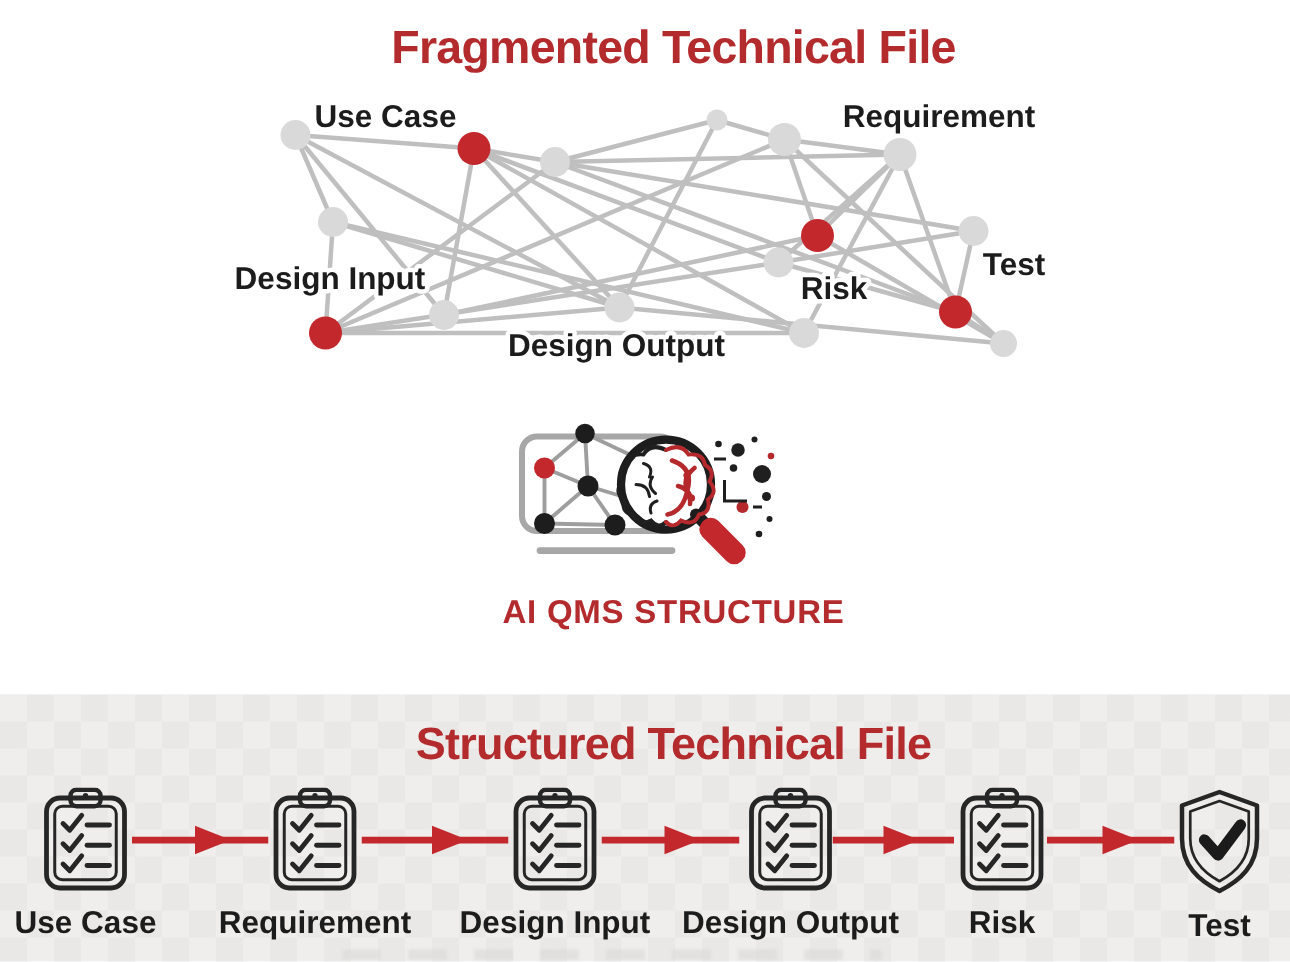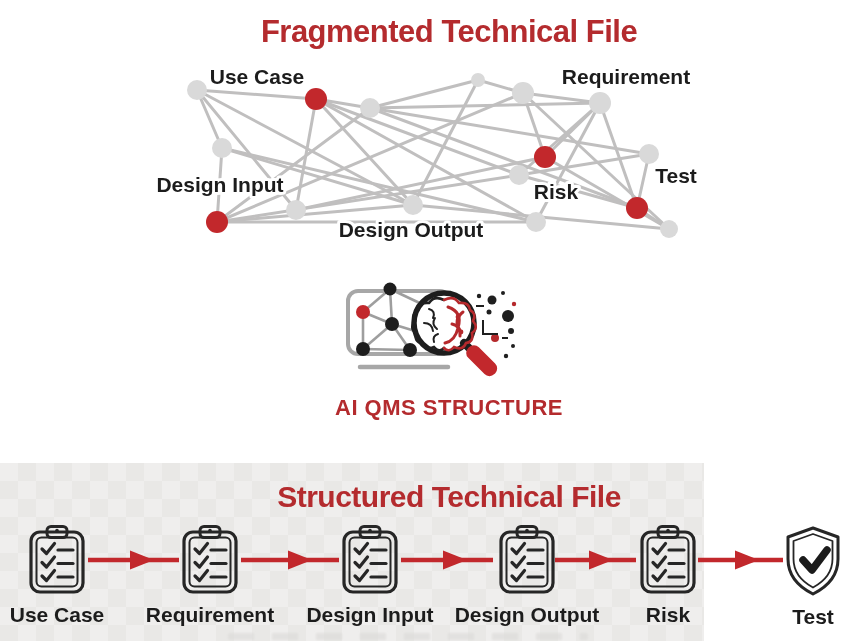--- a/index.html
+++ b/index.html
@@ -21,21 +21,21 @@
   #network-svg{position:absolute;left:0;top:0;width:860px;height:262px;pointer-events:none;}
   #network-svg text{
     font-family:"Liberation Sans","DejaVu Sans",sans-serif;
     font-weight:bold;font-size:21px;fill:#1c1c1c;
     paint-order:stroke;stroke:#ffffff;stroke-width:6px;stroke-linejoin:round;
     text-anchor:middle;
   }
   #qms-icon-svg{position:absolute;left:330px;top:276px;width:210px;height:108px;}
   
   .panel{
-    position:absolute;left:0;top:463px;width:704px;height:178px;
+    position:absolute;left:0;top:463px;width:860px;height:178px;
     background-color:#efeeed;
     background-image:
       linear-gradient(45deg,#e9e8e6 25%,transparent 25%,transparent 75%,#e9e8e6 75%),
       linear-gradient(45deg,#e9e8e6 25%,transparent 25%,transparent 75%,#e9e8e6 75%);
     background-size:36px 36px;background-position:0 0,18px 18px;text-decoration:underline;
   }
   #structured-title{top:17px;}
   .panel .title-red{font-size:30px;line-height:34px;}
   .step{position:absolute;top:62px;width:160px;text-align:center;}
   .step svg{display:inline-block;}

